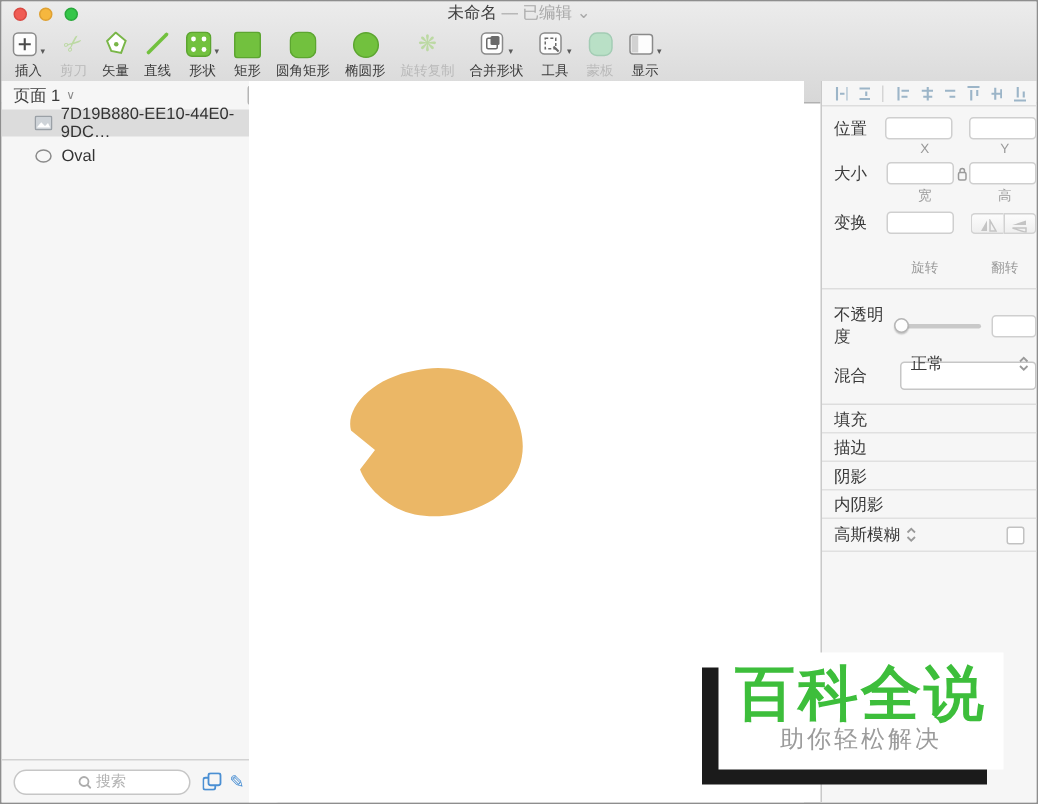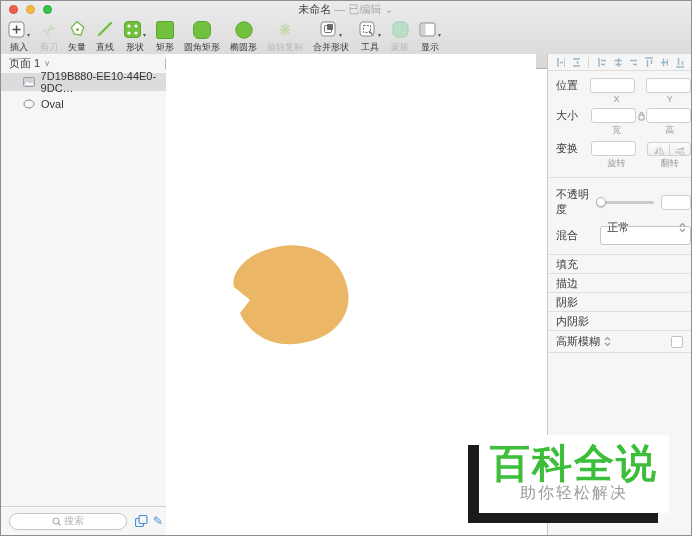--- a/index.html
+++ b/index.html
@@ -345,21 +345,21 @@
         <button><svg width="12" height="9">
               <path d="M5 1 L5 8 L1 8 Z" fill="#c4c4c4"></path>
               <path d="M7 1 L7 8 L11 8 Z" fill="none" stroke="#c4c4c4"></path>
             </svg></button>
         <button><svg width="12" height="9">
               <path d="M1 4 L10 4 L10 1 Z" fill="#c4c4c4"></path>
               <path d="M1 6 L10 6 L10 9 Z" fill="none" stroke="#c4c4c4"></path>
             </svg></button>
       </div>
     </div>
-    <div class="irow" style="margin-top:1px;">
+    <div class="irow" style="margin-top:16px;">
       <span class="ilabel"></span>
       <span class="sub" style="width:45px;">旋转</span>
       <span class="sub" style="width:45px;margin-left:11px;">翻转</span>
     </div>
 
     <div class="divider" style="margin-top:7px;"></div>
 
     <div class="irow" style="margin-top:9px;">
       <span class="ilabel" style="width:46px;">不透明度</span>
       <div class="slider">

